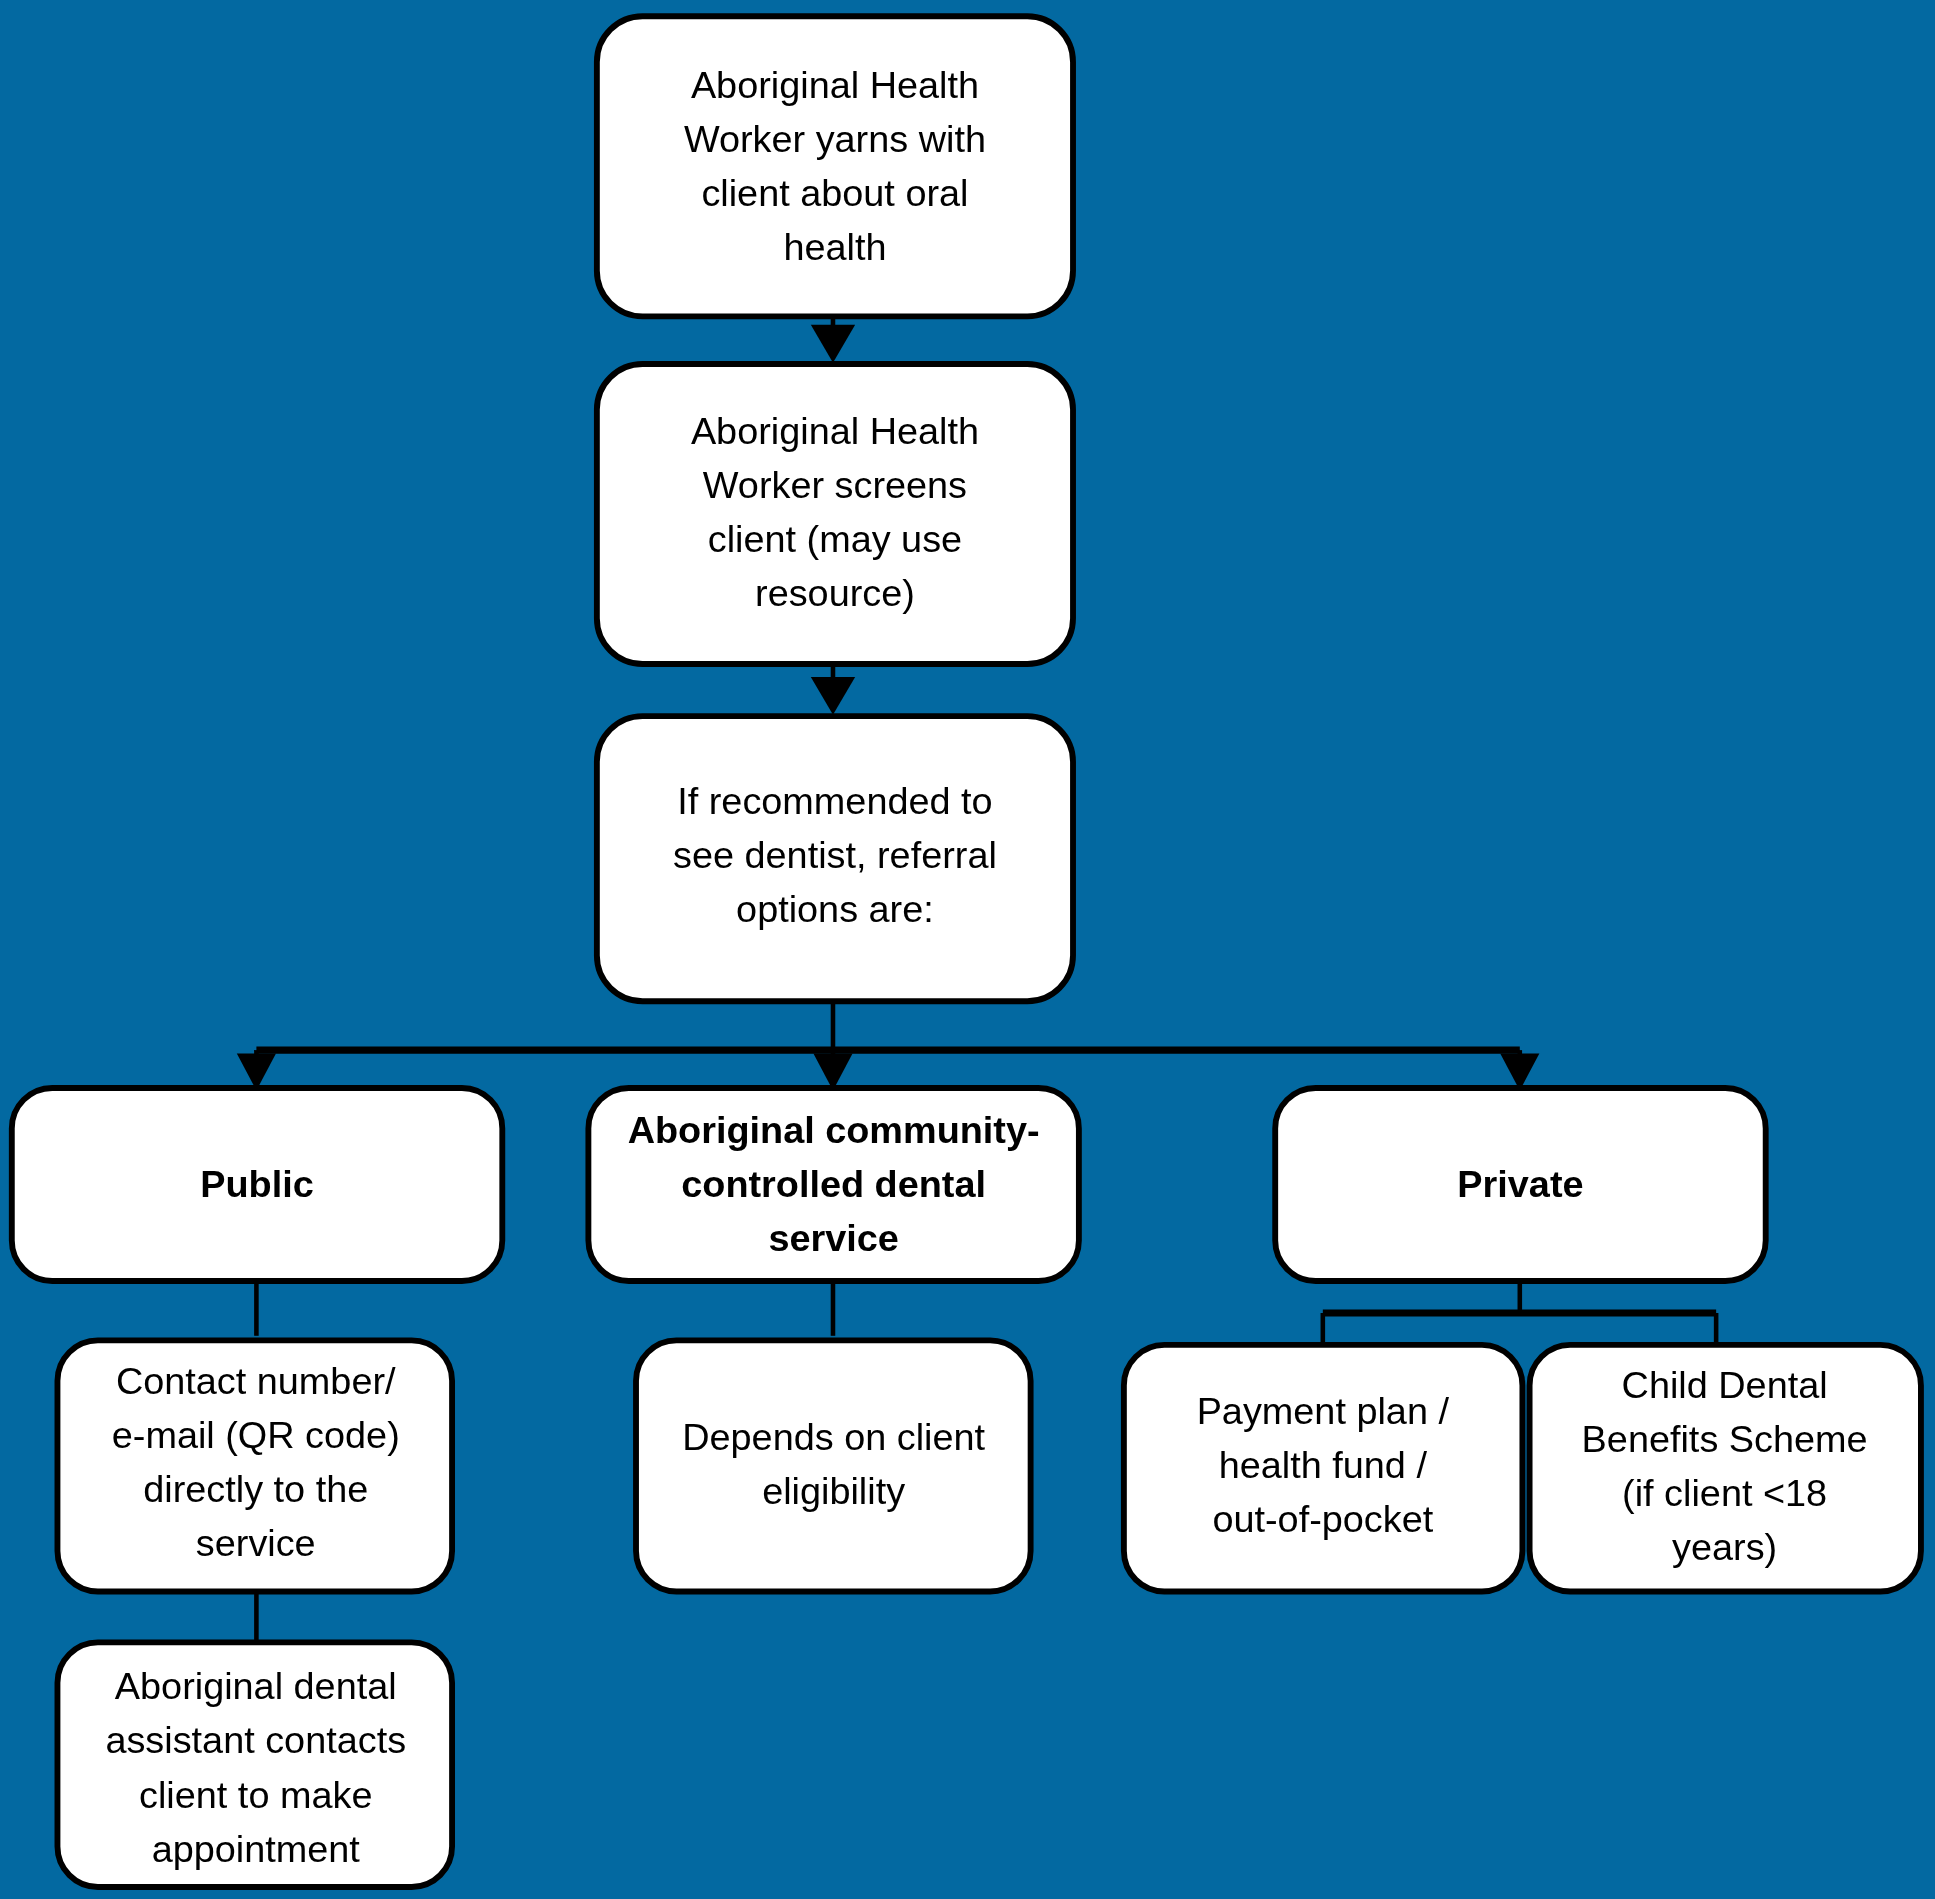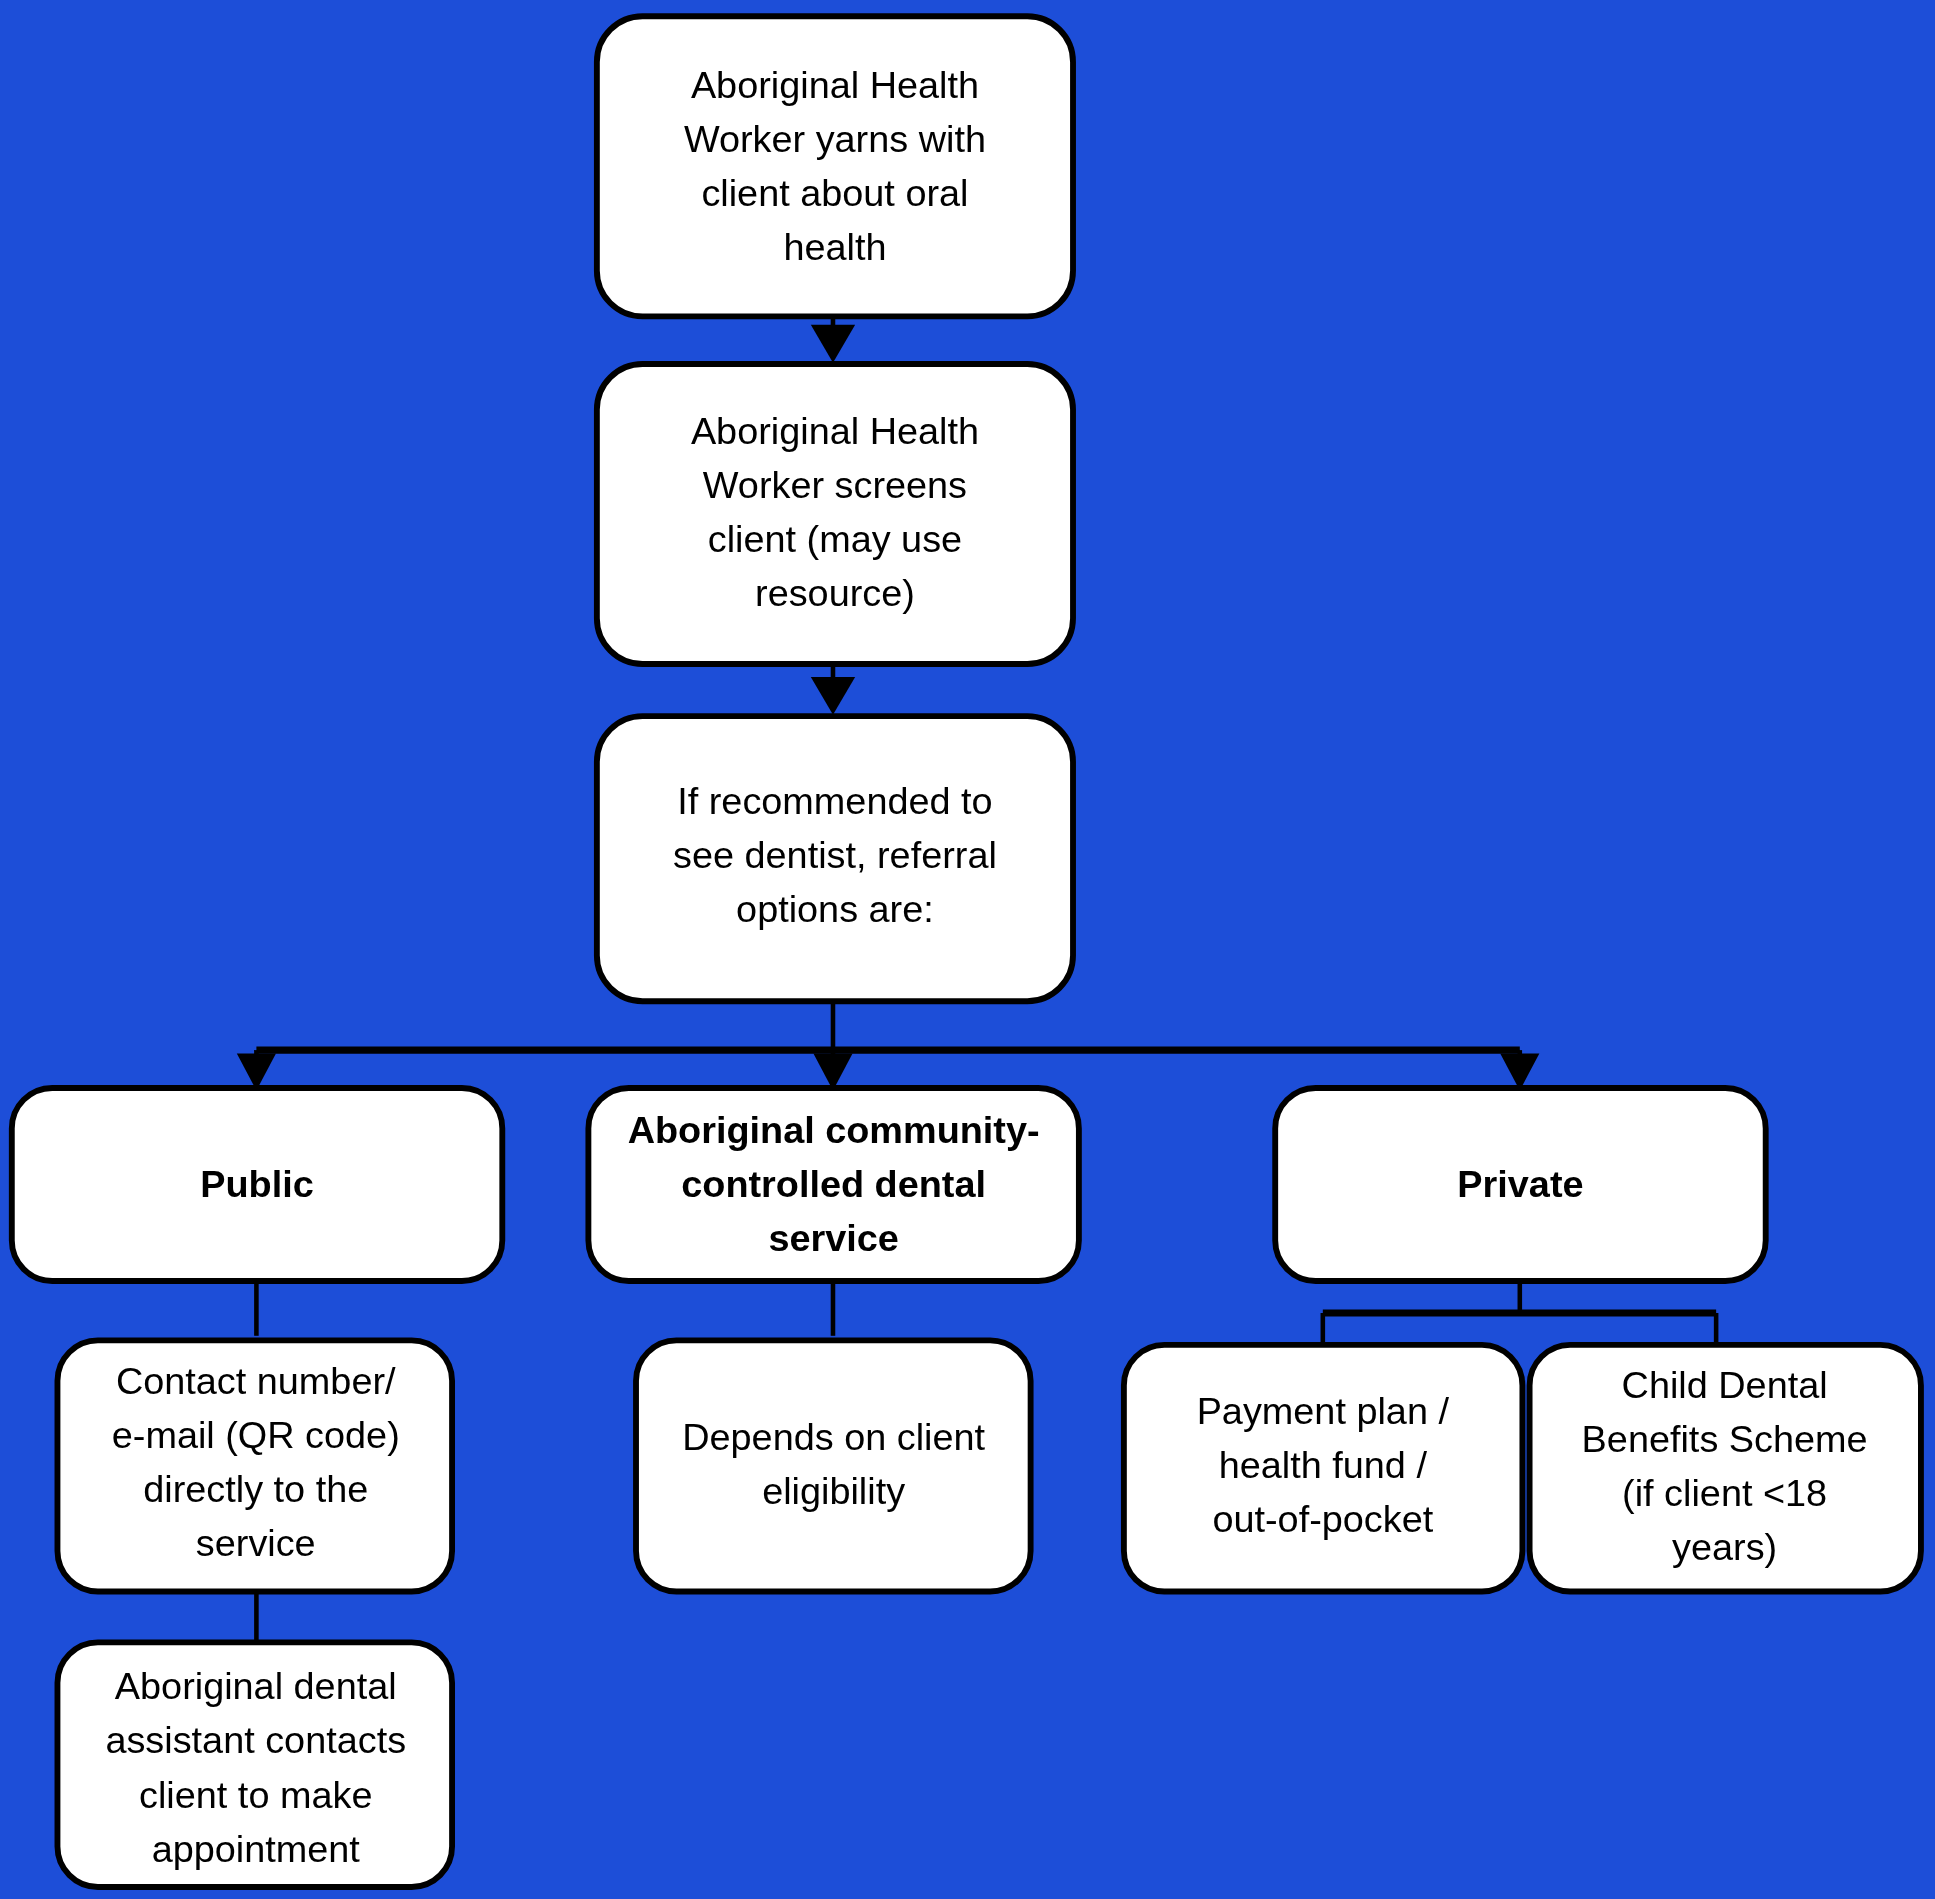--- a/index.html
+++ b/index.html
@@ -10,21 +10,21 @@
   body {
     width: 1936px;
     height: 1900px;
     font-family: "Liberation Sans", sans-serif;
     overflow: hidden;
   }
   #flowchart-root {
     position: relative;
     width: 1936px;
     height: 1900px;
-    background: #1d4ed8;
+    background: #0369a1;
   }
   svg.diagram {
     display: block;
     width: 1936px;
     height: 1900px;
   }
   .node-box {
     fill: #ffffff;
     stroke: #000000;
     stroke-width: 9;

